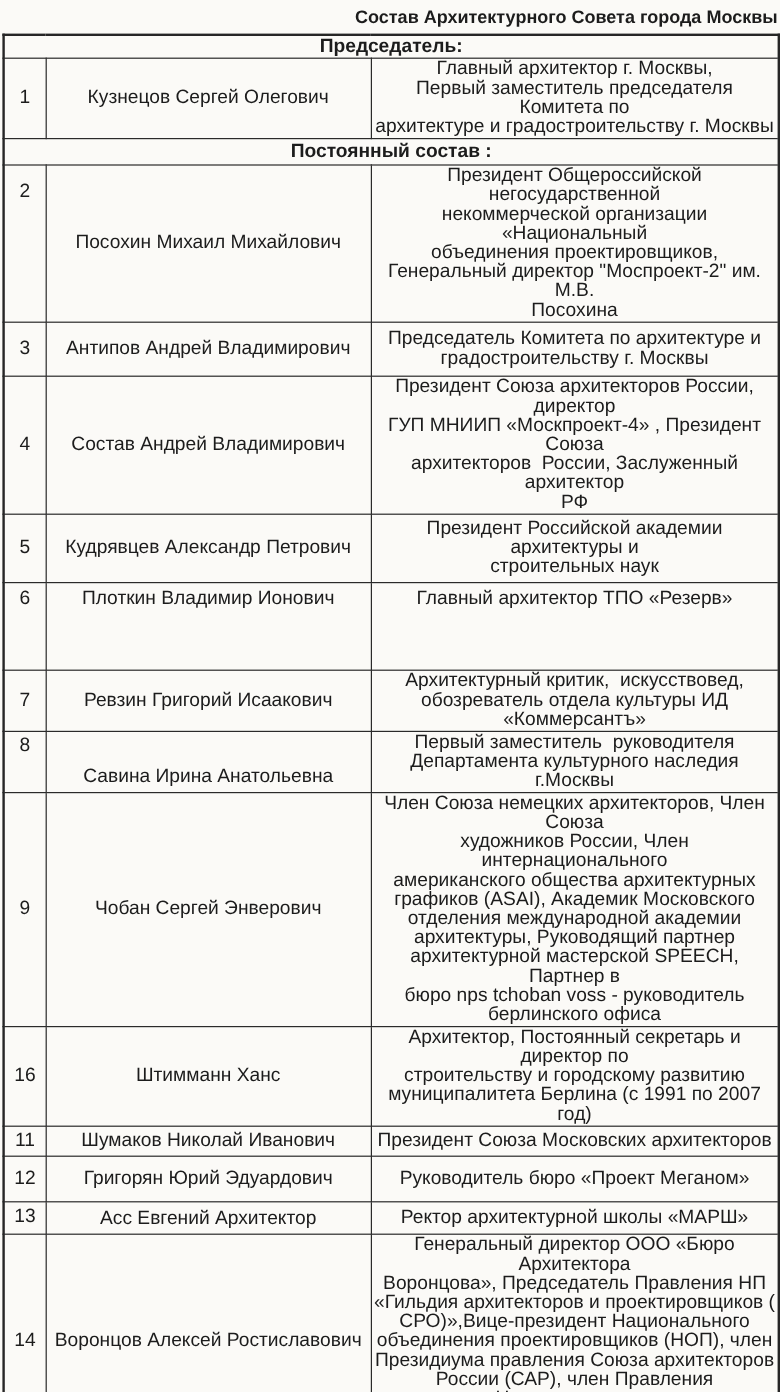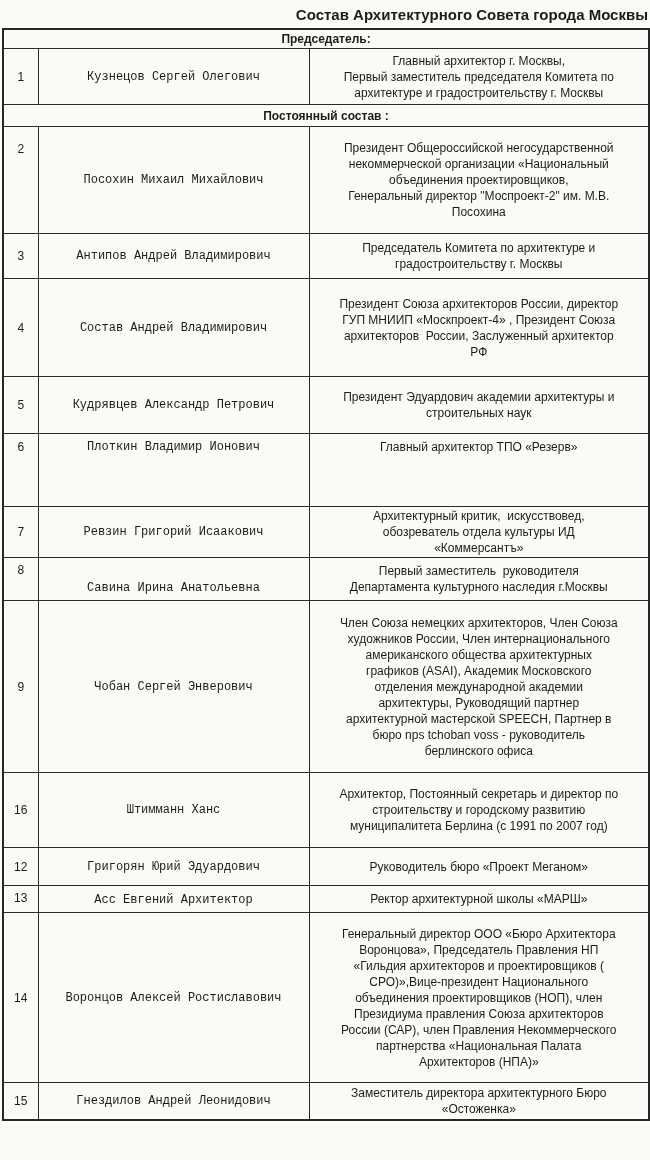--- a/index.html
+++ b/index.html
@@ -25,29 +25,29 @@
     line-height: 14px;
   }
   table.members {
     border-collapse: collapse;
     width: 646px;
     table-layout: fixed;
     border: 2px solid #262626;
   }
   table.members td {
     border: 1px solid #2a2a2a;
-    font-size: 12px;
+    font-size: 16px;
     line-height: 16px;
     text-align: center;
     vertical-align: middle;
     padding: 1px 2px;
     overflow: hidden;
   }
   td.num  { text-align: center; }
-  td.pname { white-space: pre-wrap; font-family: Liberation Mono, monospace; }
+  td.pname { white-space: pre-wrap; }
   td.role { white-space: pre-wrap; }
   td.section {
     text-align: left;
     font-weight: bold;
     font-size: 13px;
     padding: 2px 2px 2px 3px;
   }
   .vt  { vertical-align: top !important; }
   .vb  { vertical-align: bottom !important; margin-left: 12px; }
   .pt4  { padding-top: 4px !important; }
@@ -100,21 +100,21 @@
         <td class="num">4</td>
         <td class="pname">Состав Андрей Владимирович</td>
         <td class="role">Президент Союза архитекторов России, директор
 ГУП МНИИП «Москпроект-4» , Президент Союза
 архитекторов  России, Заслуженный архитектор
 РФ</td>
       </tr>
       <tr style="height:57px">
         <td class="num">5</td>
         <td class="pname">Кудрявцев Александр Петрович</td>
-        <td class="role">Президент Эдуардович академии архитектуры и
+        <td class="role">Президент Российской академии архитектуры и
 строительных наук</td>
       </tr>
       <tr style="height:73px">
         <td class="num vt pt5">6</td>
         <td class="pname vt pt5">Плоткин Владимир Ионович</td>
         <td class="role vt pt5">Главный архитектор ТПО «Резерв»</td>
       </tr>
       <tr style="height:50px">
         <td class="num">7</td>
         <td class="pname">Ревзин Григорий Исаакович</td>
@@ -141,20 +141,25 @@
 бюро nps tchoban voss - руководитель
 берлинского офиса</td>
       </tr>
       <tr style="height:75px">
         <td class="num">16</td>
         <td class="pname">Штимманн Ханс</td>
         <td class="role">Архитектор, Постоянный секретарь и директор по
 строительству и городскому развитию
 муниципалитета Берлина (с 1991 по 2007 год)</td>
       </tr>
+      <tr style="height:25px">
+        <td class="num">11</td>
+        <td class="pname">Шумаков Николай Иванович</td>
+        <td class="role">Президент Союза Московских архитекторов</td>
+      </tr>
       <tr style="height:38px">
         <td class="num">12</td>
         <td class="pname">Григорян Юрий Эдуардович</td>
         <td class="role">Руководитель бюро «Проект Меганом»</td>
       </tr>
       <tr style="height:27px">
         <td class="num vt pt4">13</td>
         <td class="pname vb pb4">Асс Евгений Архитектор</td>
         <td class="role">Ректор архитектурной школы «МАРШ»</td>
       </tr>

